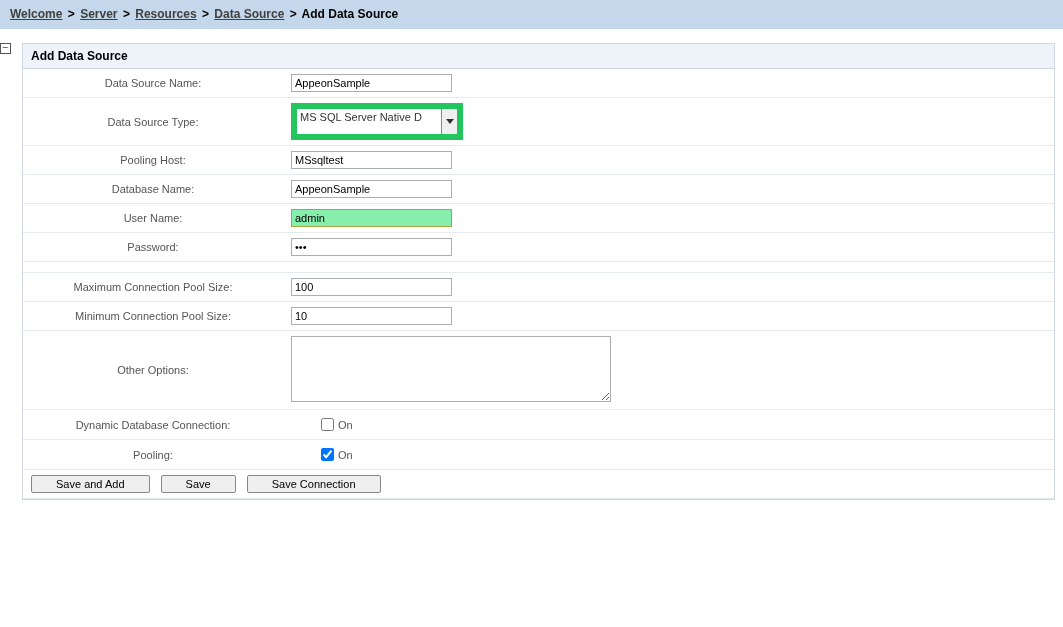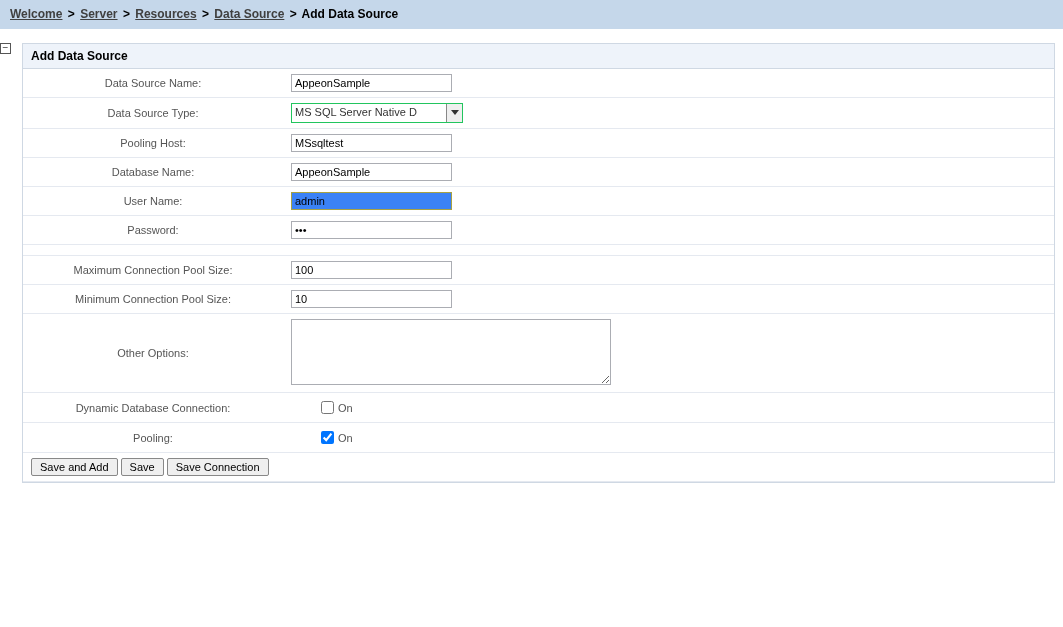--- a/index.html
+++ b/index.html
@@ -78,38 +78,38 @@
     background: #fff;
   }
   input[type="text"], input[type="password"] {
     border: 1px solid #abadb3;
     padding: 2px 3px;
     font-family: Verdana, Arial, sans-serif;
     font-size: 11px;
     width: 161px;
   }
   input.highlight {
-    background: #3b82f6;
+    background: #86efac;
     border: 1px solid #a8a243;
   }
   textarea.options {
     border: 1px solid #abadb3;
     font-family: Verdana, Arial, sans-serif;
     font-size: 11px;
     width: 320px;
     height: 66px;
     resize: both;
   }
   .select-wrap {
     display: inline-flex;
     align-items: stretch;
-    border: 1px solid #22c55e;
+    border: 6px solid #22c55e;
     background: #fff;
     width: 172px;
-    height: 20px;
+    height: 37px;
   }
   .select-wrap .select-text {
     flex: 1;
     padding: 2px 3px;
     white-space: nowrap;
     overflow: hidden;
     color: #333;
   }
   .select-wrap .select-btn {
     width: 16px;
@@ -130,26 +130,26 @@
     vertical-align: middle;
     color: #555;
   }
   .buttons-row td {
     border-bottom: none;
     padding: 10px 8px 8px 8px;
   }
   button.action {
     font-family: Verdana, Arial, sans-serif;
     font-size: 11px;
-    padding: 2px 8px;
+    padding: 2px 24px;
     background: #efefef;
     border: 1px solid #888;
     border-radius: 2px;
     cursor: pointer;
-    margin-right: 0;
+    margin-right: 8px;
   }
 </style>
 </head>
 <body>
 
 <div class="breadcrumb-bar">
   <a href="#">Welcome</a>
   <span class="sep">&gt;</span>
   <a href="#">Server</a>
   <span class="sep">&gt;</span>

